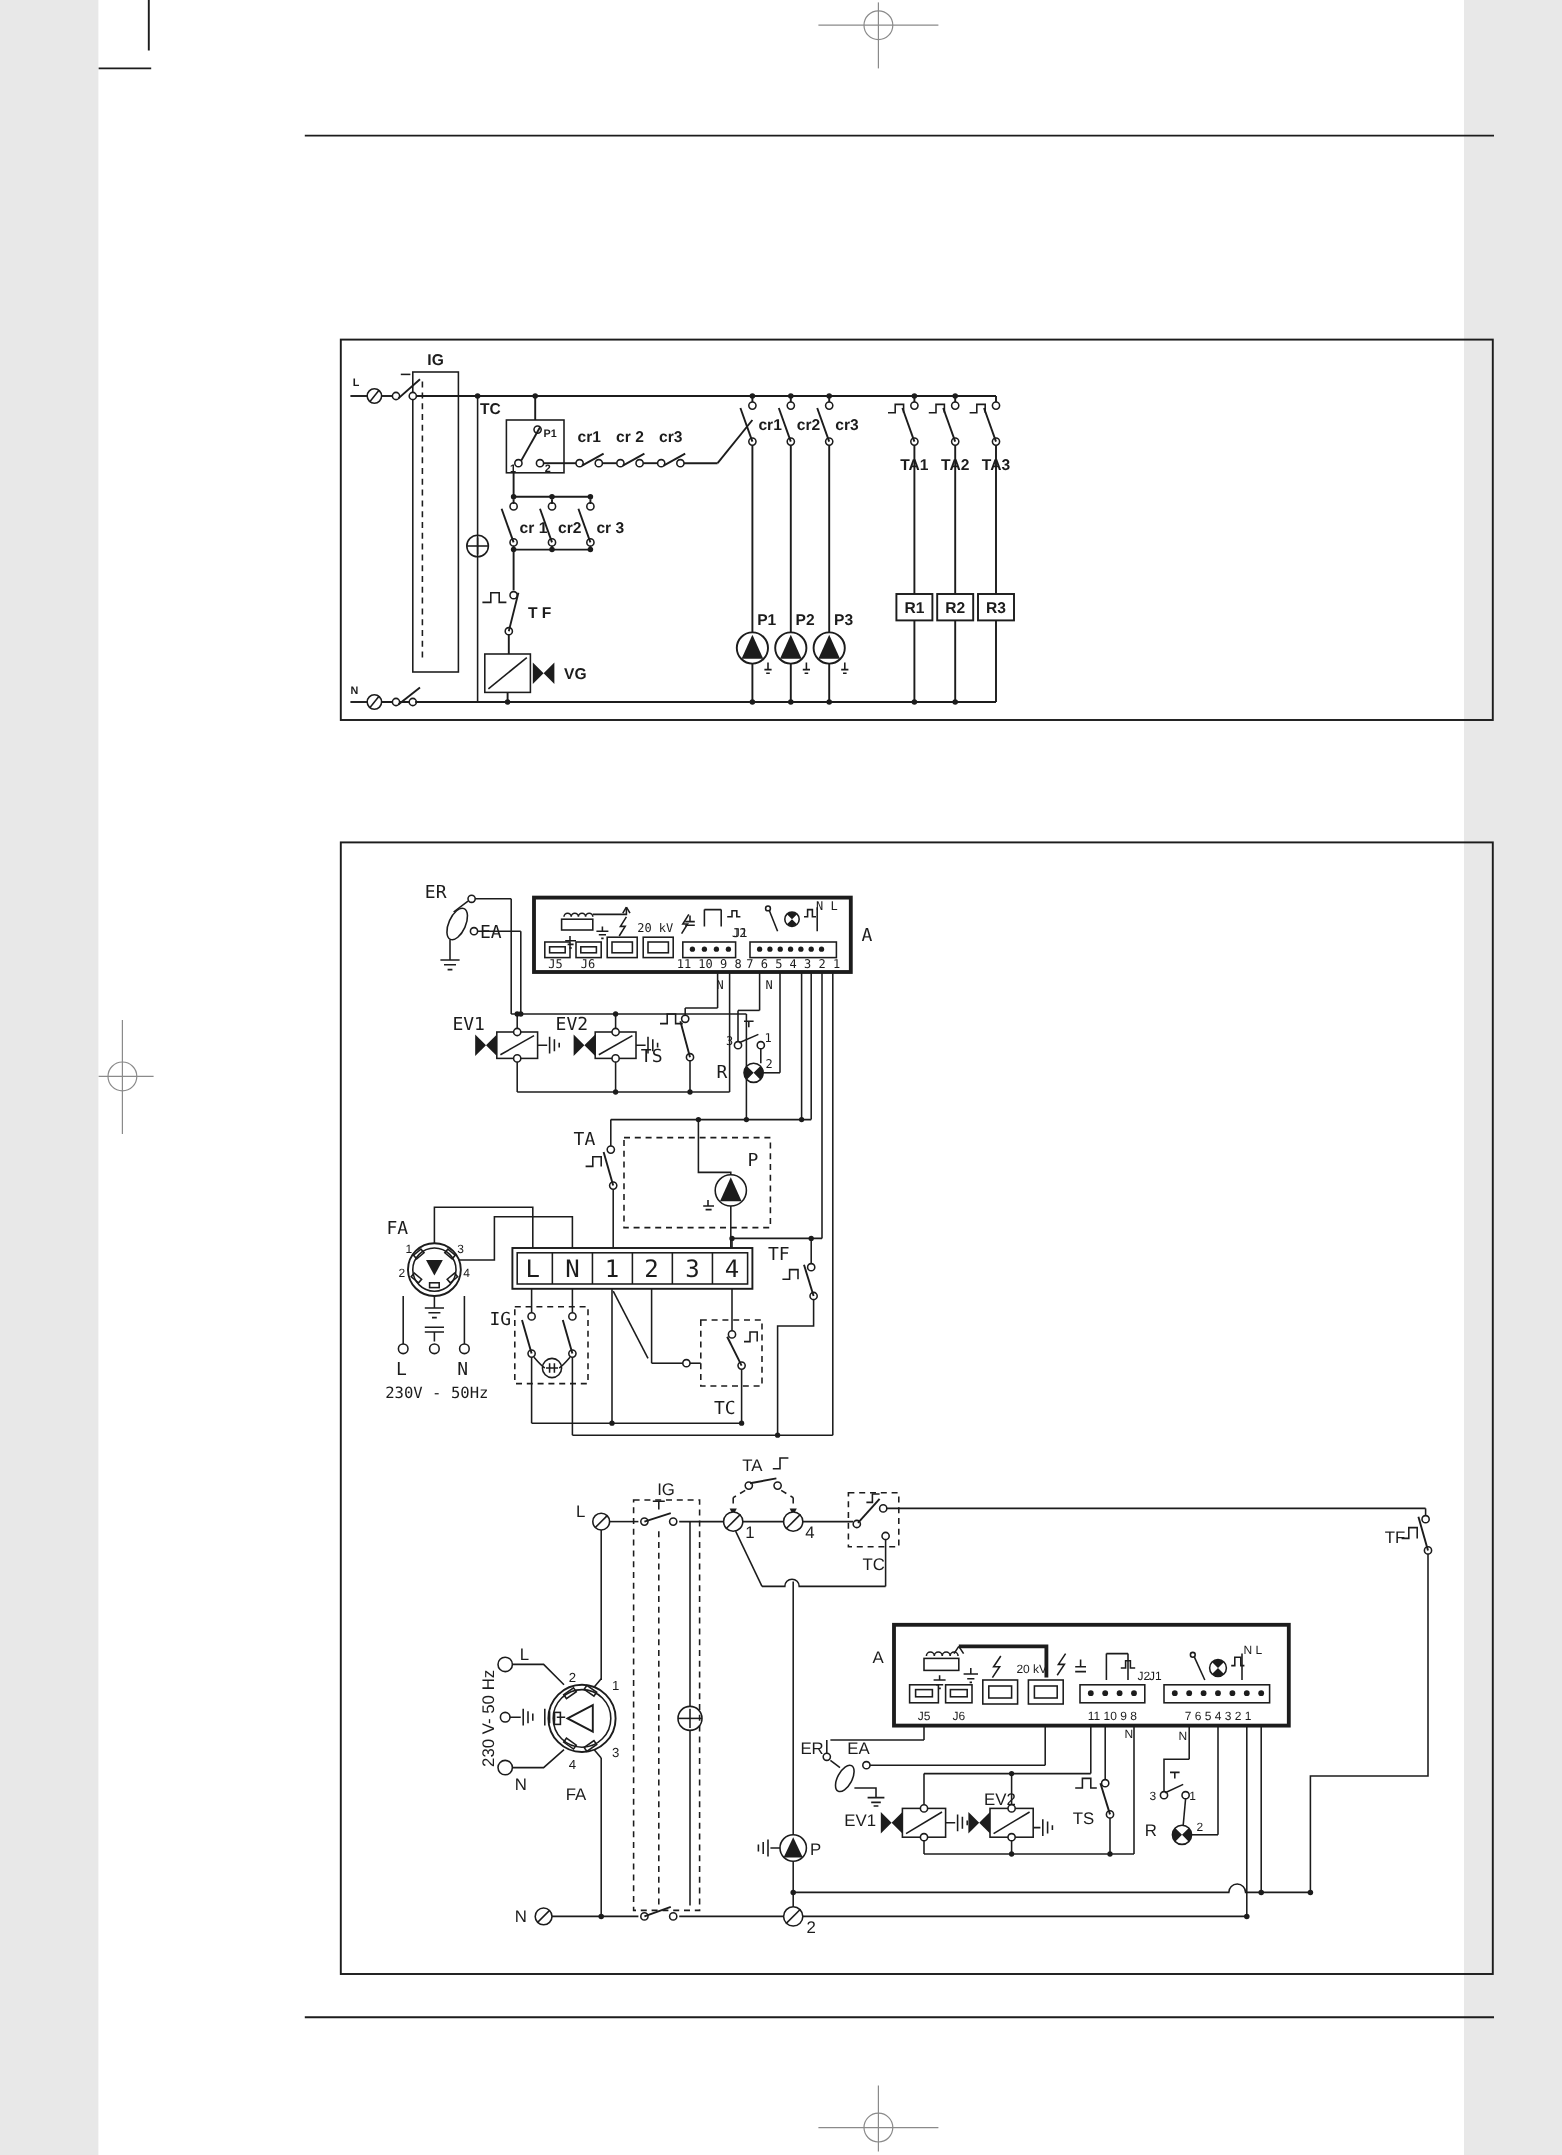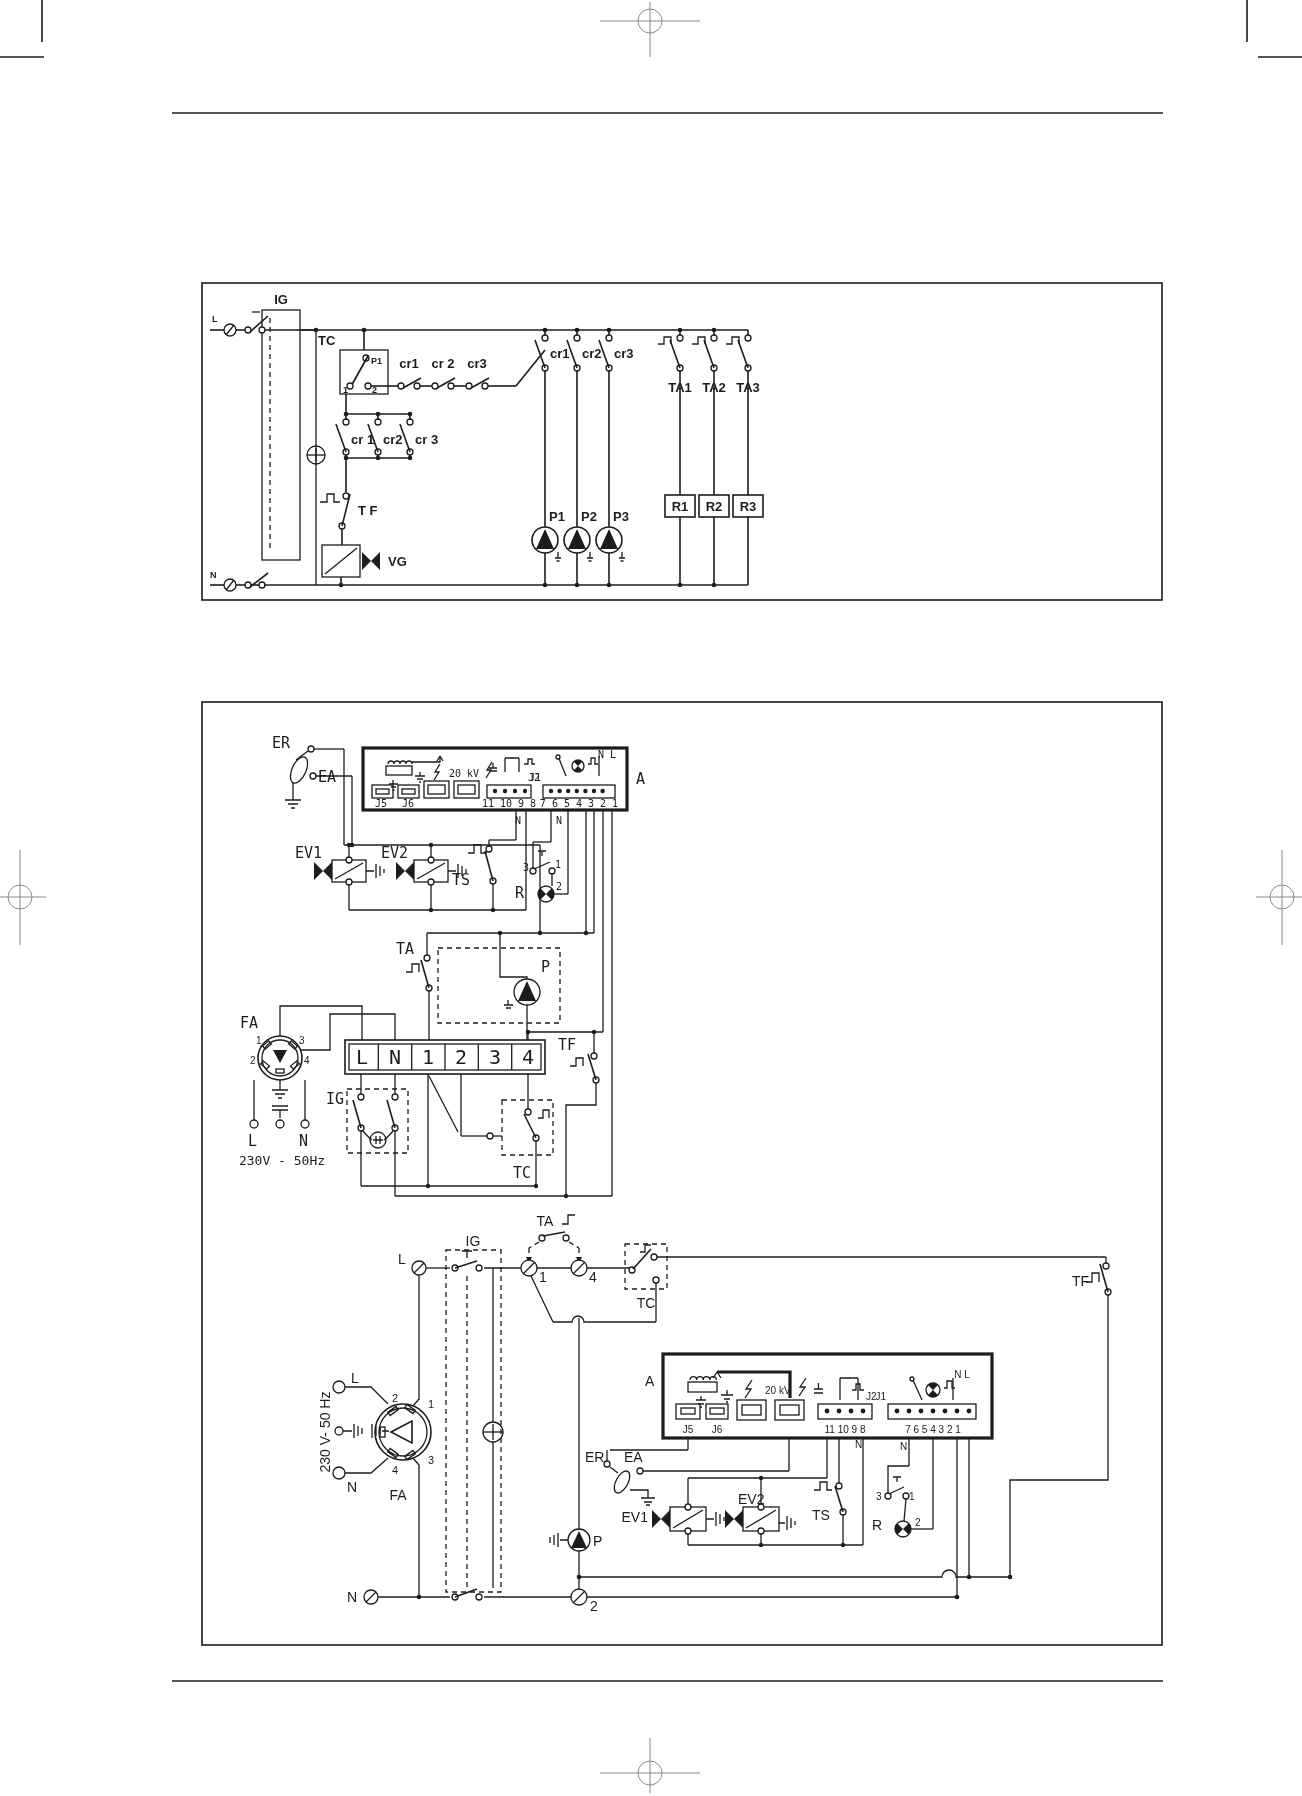--- a/index.html
+++ b/index.html
@@ -1,16 +1,16 @@
 <!DOCTYPE html>
 <html><head>
 <meta charset="utf-8">
 <style>
   html,body{margin:0;padding:0;background:#e8e8e8;}
-  #page{position:relative;width:1302px;height:1796px;background:#ffffff;margin:0 auto;
+  #page{position:relative;width:1138px;height:1796px;background:#ffffff;margin:0 auto;
         font-family:"Liberation Sans",sans-serif;}
   svg{position:absolute;left:0;top:0;}
   .w{stroke:#1c1c1c;stroke-width:1.6;fill:none;}
   .w2{stroke:#1c1c1c;stroke-width:1.3;fill:none;}
   .wT{stroke:#1c1c1c;stroke-width:3.2;fill:none;}
   .dash{stroke-dasharray:5,4;}
   .dot{fill:#1c1c1c;stroke:none;}
   .pin{fill:#ffffff;stroke:#1c1c1c;stroke-width:1.3;}
   .blk{fill:#1c1c1c;stroke:none;}
   .mark{stroke:#8a8a8a;stroke-width:1;fill:none;}

